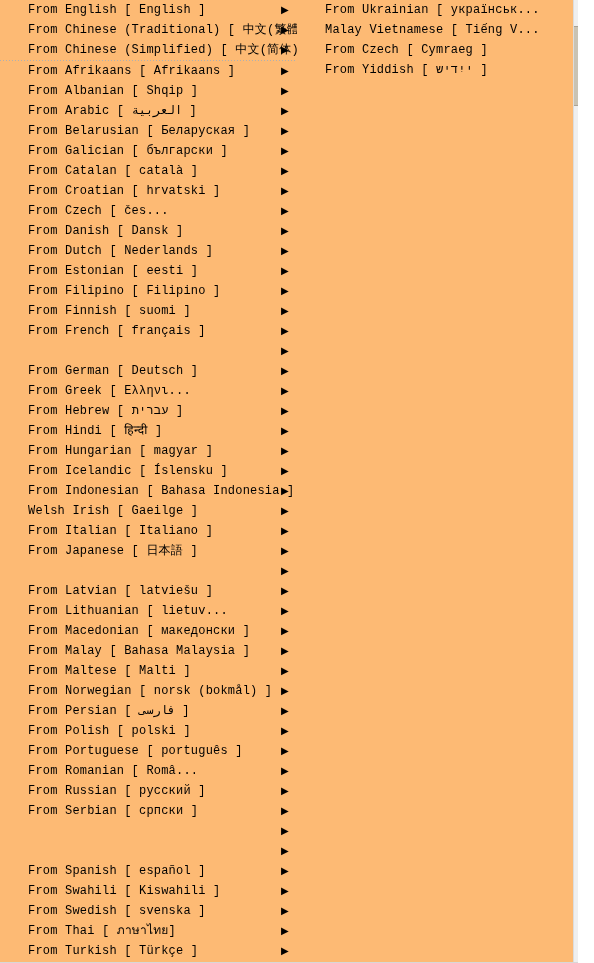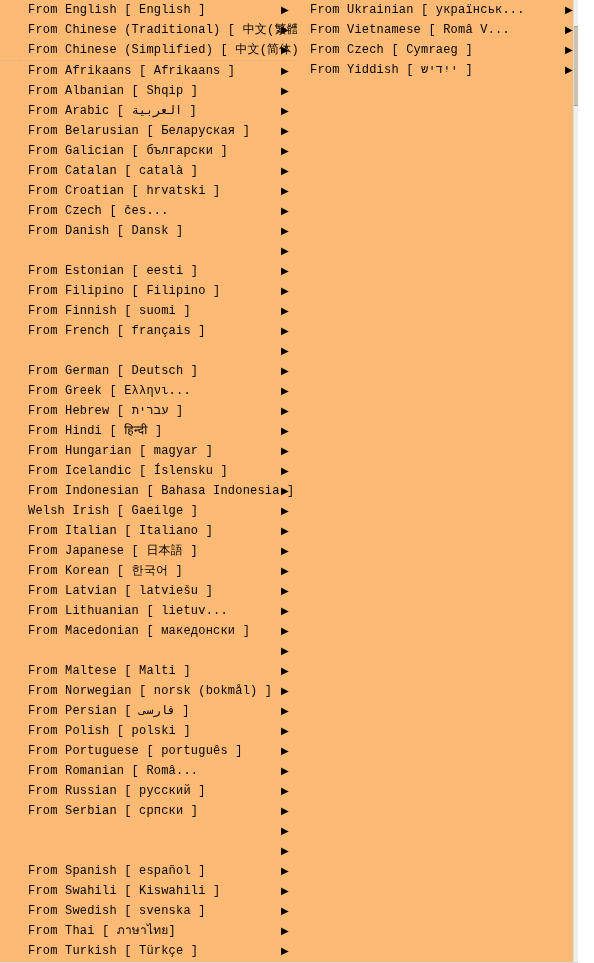--- a/index.html
+++ b/index.html
@@ -33,21 +33,21 @@
   }
 
   .menu-column {
     position: absolute;
     top: 0;
     width: 297px;
     height: 963px;
   }
 
   .menu-column.col-left  { left: 0px; }
-  .menu-column.col-right { left: 282px; }
+  .menu-column.col-right { left: 297px; }
 
   .menu-item {
     position: relative;
     height: 20px;
     line-height: 20px;
     padding: 0 0 0 28px;
     box-sizing: border-box;
     white-space: nowrap;
     overflow: hidden;
     font-size: 12px;
@@ -127,60 +127,60 @@
         <div class="menu-separator"></div>
         <div class="menu-item"><span class="label rtl-text">From Afrikaans [ Afrikaans ]</span><span class="submenu-arrow">▶</span></div>
         <div class="menu-item"><span class="label rtl-text">From Albanian [ Shqip ]</span><span class="submenu-arrow">▶</span></div>
         <div class="menu-item"><span class="label rtl-text">From Arabic [ العربية ]</span><span class="submenu-arrow">▶</span></div>
         <div class="menu-item"><span class="label rtl-text">From Belarusian [ Беларуская ]</span><span class="submenu-arrow">▶</span></div>
         <div class="menu-item"><span class="label rtl-text">From Galician [ български ]</span><span class="submenu-arrow">▶</span></div>
         <div class="menu-item"><span class="label rtl-text">From Catalan [ català ]</span><span class="submenu-arrow">▶</span></div>
         <div class="menu-item"><span class="label rtl-text">From Croatian [ hrvatski ]</span><span class="submenu-arrow">▶</span></div>
         <div class="menu-item"><span class="label rtl-text">From Czech [ čes...</span><span class="submenu-arrow">▶</span></div>
         <div class="menu-item"><span class="label rtl-text">From Danish [ Dansk ]</span><span class="submenu-arrow">▶</span></div>
-        <div class="menu-item"><span class="submenu-arrow">▶</span></div>
+        <div class="menu-item"><span class="label rtl-text">From Dutch [ Nederlands ]</span><span class="submenu-arrow">▶</span></div>
         <div class="menu-item"><span class="label rtl-text">From Estonian [ eesti ]</span><span class="submenu-arrow">▶</span></div>
         <div class="menu-item"><span class="label rtl-text">From Filipino [ Filipino ]</span><span class="submenu-arrow">▶</span></div>
         <div class="menu-item"><span class="label rtl-text">From Finnish [ suomi ]</span><span class="submenu-arrow">▶</span></div>
         <div class="menu-item"><span class="label rtl-text">From French [ français ]</span><span class="submenu-arrow">▶</span></div>
         <div class="menu-item"><span class="submenu-arrow">▶</span></div>
         <div class="menu-item"><span class="label rtl-text">From German [ Deutsch ]</span><span class="submenu-arrow">▶</span></div>
         <div class="menu-item"><span class="label rtl-text">From Greek [ Ελληνι...</span><span class="submenu-arrow">▶</span></div>
         <div class="menu-item"><span class="label rtl-text">From Hebrew [ עברית ]</span><span class="submenu-arrow">▶</span></div>
         <div class="menu-item"><span class="label rtl-text">From Hindi [ हिन्दी ]</span><span class="submenu-arrow">▶</span></div>
         <div class="menu-item"><span class="label rtl-text">From Hungarian [ magyar ]</span><span class="submenu-arrow">▶</span></div>
         <div class="menu-item"><span class="label rtl-text">From Icelandic [ Íslensku ]</span><span class="submenu-arrow">▶</span></div>
         <div class="menu-item"><span class="label rtl-text">From Indonesian [ Bahasa Indonesia ]</span><span class="submenu-arrow">▶</span></div>
         <div class="menu-item"><span class="label rtl-text">Welsh Irish [ Gaeilge ]</span><span class="submenu-arrow">▶</span></div>
         <div class="menu-item"><span class="label rtl-text">From Italian [ Italiano ]</span><span class="submenu-arrow">▶</span></div>
         <div class="menu-item"><span class="label rtl-text">From Japanese [ 日本語 ]</span><span class="submenu-arrow">▶</span></div>
-        <div class="menu-item"><span class="label rtl-text">From Korean [ 한국어 ]</span><span class="submenu-arrow">▶</span></div>
+        <div class="menu-item"><span class="submenu-arrow">▶</span></div>
         <div class="menu-item"><span class="label rtl-text">From Latvian [ latviešu ]</span><span class="submenu-arrow">▶</span></div>
         <div class="menu-item"><span class="label rtl-text">From Lithuanian [ lietuv...</span><span class="submenu-arrow">▶</span></div>
         <div class="menu-item"><span class="label rtl-text">From Macedonian [ македонски ]</span><span class="submenu-arrow">▶</span></div>
-        <div class="menu-item"><span class="submenu-arrow">▶</span></div>
+        <div class="menu-item"><span class="label rtl-text">From Malay [ Bahasa Malaysia ]</span><span class="submenu-arrow">▶</span></div>
         <div class="menu-item"><span class="label rtl-text">From Maltese [ Malti ]</span><span class="submenu-arrow">▶</span></div>
         <div class="menu-item"><span class="label rtl-text">From Norwegian [ norsk (bokmål) ]</span><span class="submenu-arrow">▶</span></div>
         <div class="menu-item"><span class="label rtl-text">From Persian [ فارسی ]</span><span class="submenu-arrow">▶</span></div>
         <div class="menu-item"><span class="label rtl-text">From Polish [ polski ]</span><span class="submenu-arrow">▶</span></div>
         <div class="menu-item"><span class="label rtl-text">From Portuguese [ português ]</span><span class="submenu-arrow">▶</span></div>
         <div class="menu-item"><span class="label rtl-text">From Romanian [ Româ...</span><span class="submenu-arrow">▶</span></div>
         <div class="menu-item"><span class="label rtl-text">From Russian [ русский ]</span><span class="submenu-arrow">▶</span></div>
         <div class="menu-item"><span class="label rtl-text">From Serbian [ српски ]</span><span class="submenu-arrow">▶</span></div>
         <div class="menu-item"><span class="submenu-arrow">▶</span></div>
         <div class="menu-item"><span class="submenu-arrow">▶</span></div>
         <div class="menu-item"><span class="label rtl-text">From Spanish [ español ]</span><span class="submenu-arrow">▶</span></div>
         <div class="menu-item"><span class="label rtl-text">From Swahili [ Kiswahili ]</span><span class="submenu-arrow">▶</span></div>
         <div class="menu-item"><span class="label rtl-text">From Swedish [ svenska ]</span><span class="submenu-arrow">▶</span></div>
         <div class="menu-item"><span class="label rtl-text">From Thai [ ภาษาไทย]</span><span class="submenu-arrow">▶</span></div>
         <div class="menu-item"><span class="label rtl-text">From Turkish [ Türkçe ]</span><span class="submenu-arrow">▶</span></div>
       </div>
     <div class="menu-column col-right">
         <div class="menu-item"><span class="label rtl-text">From Ukrainian [ українськ...</span><span class="submenu-arrow">▶</span></div>
-        <div class="menu-item"><span class="label rtl-text">From Vietnamese [ Româ V...</span><span class="submenu-arrow">▶</span></div>
+        <div class="menu-item"><span class="label rtl-text">Malay Vietnamese [ Tiếng V...</span><span class="submenu-arrow">▶</span></div>
         <div class="menu-item"><span class="label rtl-text">From Czech [ Cymraeg ]</span><span class="submenu-arrow">▶</span></div>
         <div class="menu-item"><span class="label rtl-text">From Yiddish [ ייִדיש ]</span><span class="submenu-arrow">▶</span></div>
       </div>
   </div>
 
   <div id="scrollbar">
     <div class="thumb" style="top: 26px; height: 80px;"></div>
   </div>
 
 </div>

